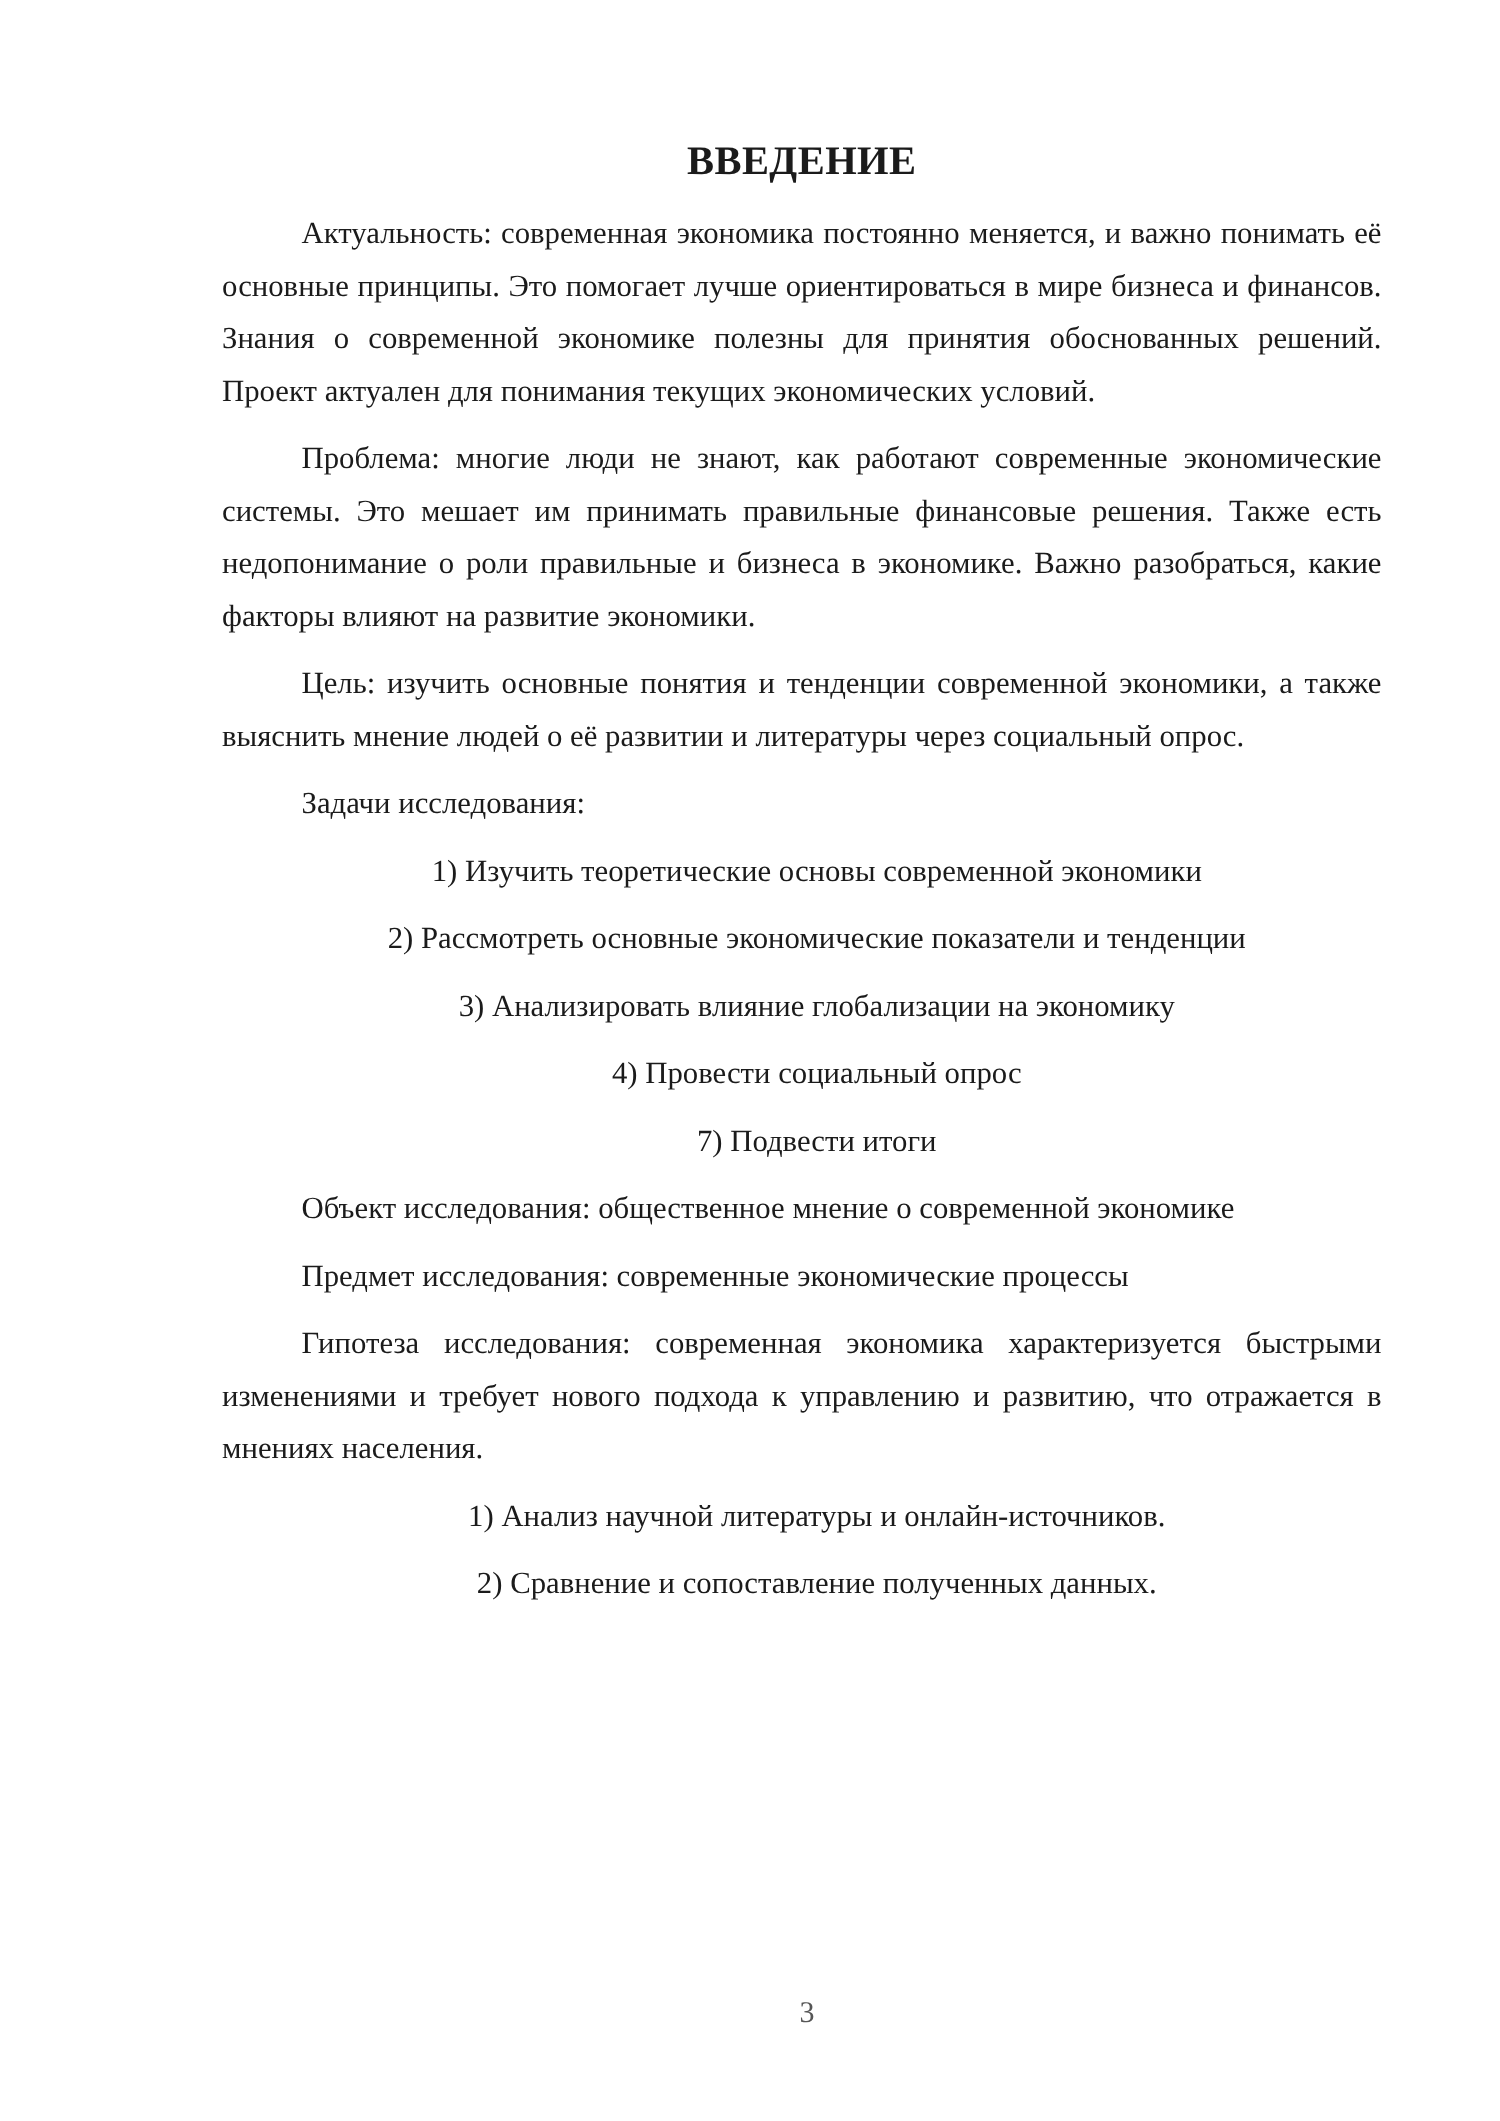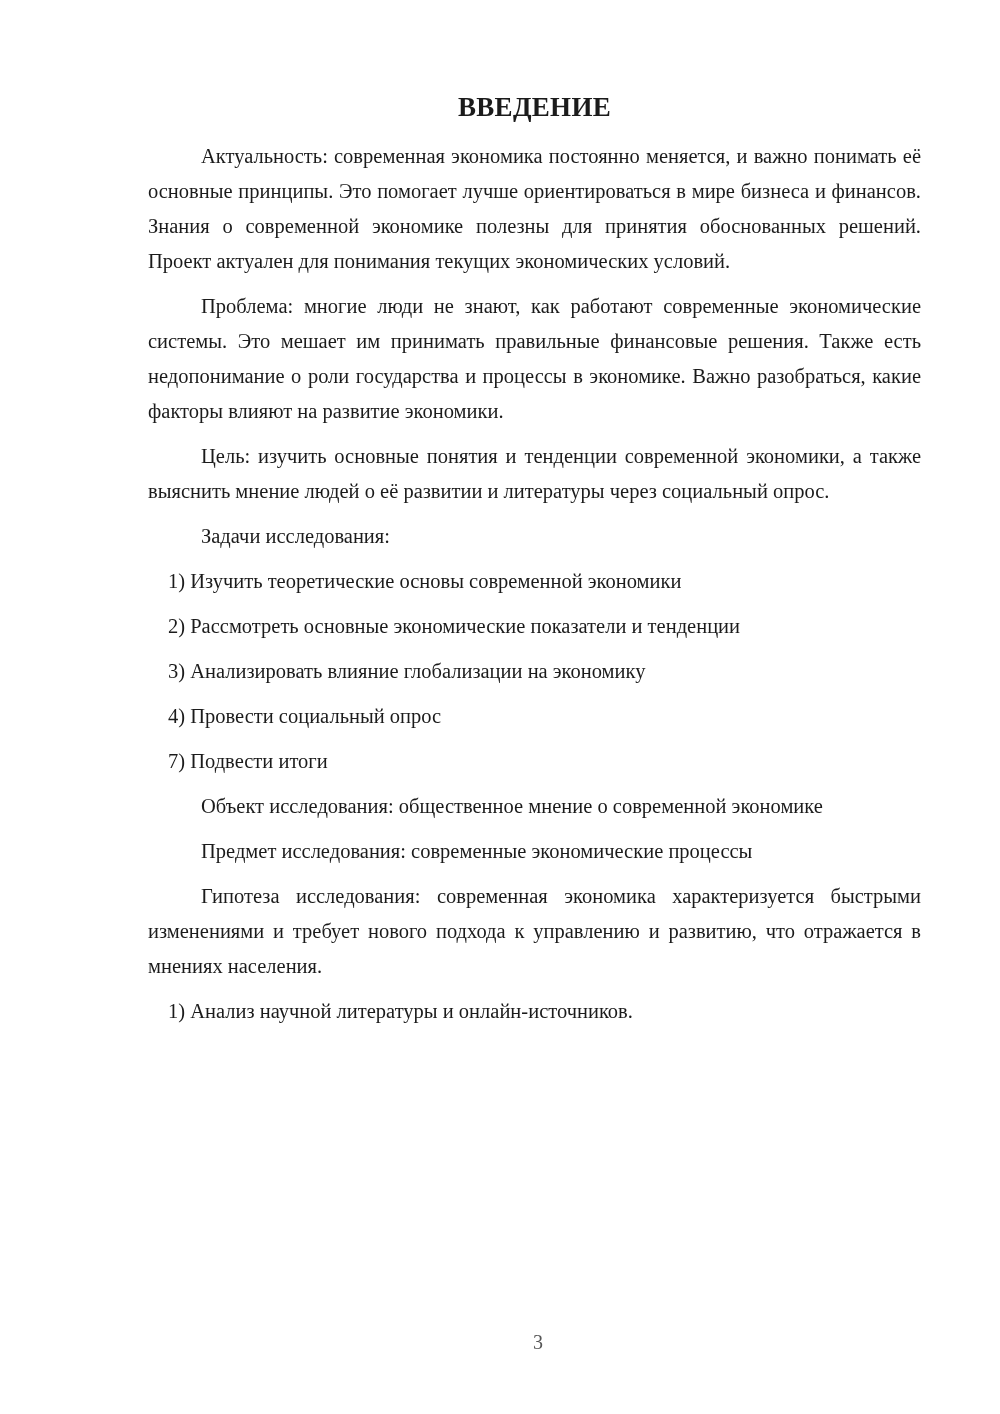--- a/index.html
+++ b/index.html
@@ -28,21 +28,21 @@
     margin: 0 0 14px 0;
     letter-spacing: 0.3px;
   }
   .para {
     margin: 0 0 10px 0;
     text-align: justify;
     text-indent: 53px;
   }
   .list-item {
     margin: 0 0 10px 0;
-    text-align: left;
+    text-align: center;
     text-indent: 0;
     padding-left: 20px;
   }
   .page-number {
     position: absolute;
     top: 1325px;
     left: 148px;
     width: 780px;
     text-align: center;
     font-size: 20px;
@@ -52,36 +52,37 @@
 </style>
 </head>
 <body>
 
 <div class="page">
 
   <h1 class="doc-title">ВВЕДЕНИЕ</h1>
 
   <p class="para">Актуальность: современная экономика постоянно меняется, и важно понимать её основные принципы. Это помогает лучше ориентироваться в мире бизнеса и финансов. Знания о современной экономике полезны для принятия обоснованных решений. Проект актуален для понимания текущих экономических условий.</p>
 
-  <p class="para">Проблема: многие люди не знают, как работают современные экономические системы. Это мешает им принимать правильные финансовые решения. Также есть недопонимание о роли государства и процессы в экономике. Важно разобраться, какие факторы влияют на развитие экономики.</p>
+  <p class="para">Проблема: многие люди не знают, как работают современные экономические системы. Это мешает им принимать правильные финансовые решения. Также есть недопонимание о роли правильные и бизнеса в экономике. Важно разобраться, какие факторы влияют на развитие экономики.</p>
 
   <p class="para">Цель: изучить основные понятия и тенденции современной экономики, а также выяснить мнение людей о её развитии и литературы через социальный опрос.</p>
 
   <p class="para">Задачи исследования:</p>
 
   <p class="list-item">1) Изучить теоретические основы современной экономики</p>
   <p class="list-item">2) Рассмотреть основные экономические показатели и тенденции</p>
   <p class="list-item">3) Анализировать влияние глобализации на экономику</p>
   <p class="list-item">4) Провести социальный опрос</p>
   <p class="list-item">7) Подвести итоги</p>
 
   <p class="para">Объект исследования: общественное мнение о современной экономике</p>
 
   <p class="para">Предмет исследования: современные экономические процессы</p>
 
   <p class="para">Гипотеза исследования: современная экономика характеризуется быстрыми изменениями и требует нового подхода к управлению и развитию, что отражается в мнениях населения.</p>
 
 
   <p class="list-item">1) Анализ научной литературы и онлайн-источников.</p>
+  <p class="list-item">2) Сравнение и сопоставление полученных данных.</p>
 
   <div class="page-number">3</div>
 
 </div>
 
 </body></html>

